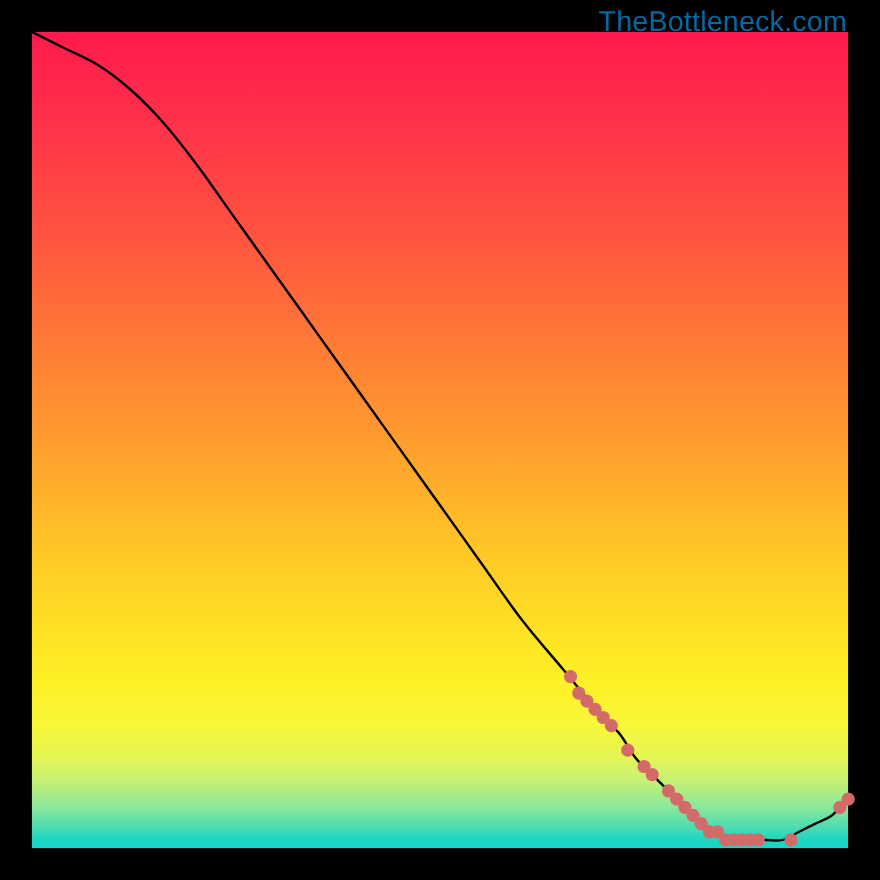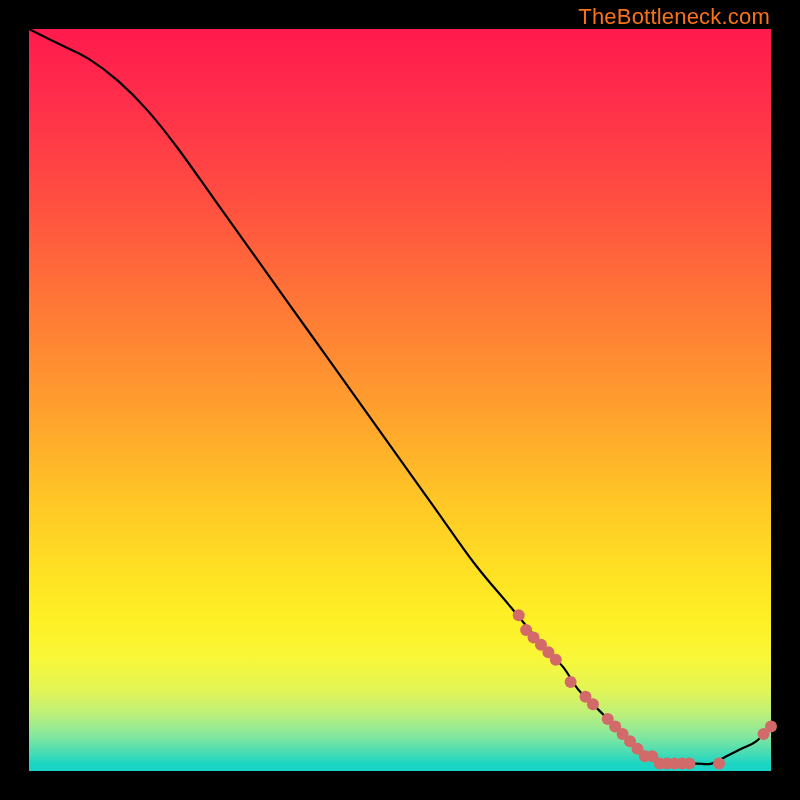--- a/index.html
+++ b/index.html
@@ -39,22 +39,22 @@
         #4adcb4 97.5%,
         #1cd6c2 99%,
         #19d3c9 100%
       );
   }
   .watermark {
     position: absolute;
     top: 4px;
     right: 30px;
     font-family: Arial, Helvetica, sans-serif;
-    font-size: 22px;
-    color: #f97316;
+    font-size: 26px;
+    color: #0369a1;
     letter-spacing: 0.2px;
   }
   svg.overlay {
     position: absolute;
     left: 29px;
     top: 29px;
     width: 742px;
     height: 742px;
     overflow: visible;
   }

